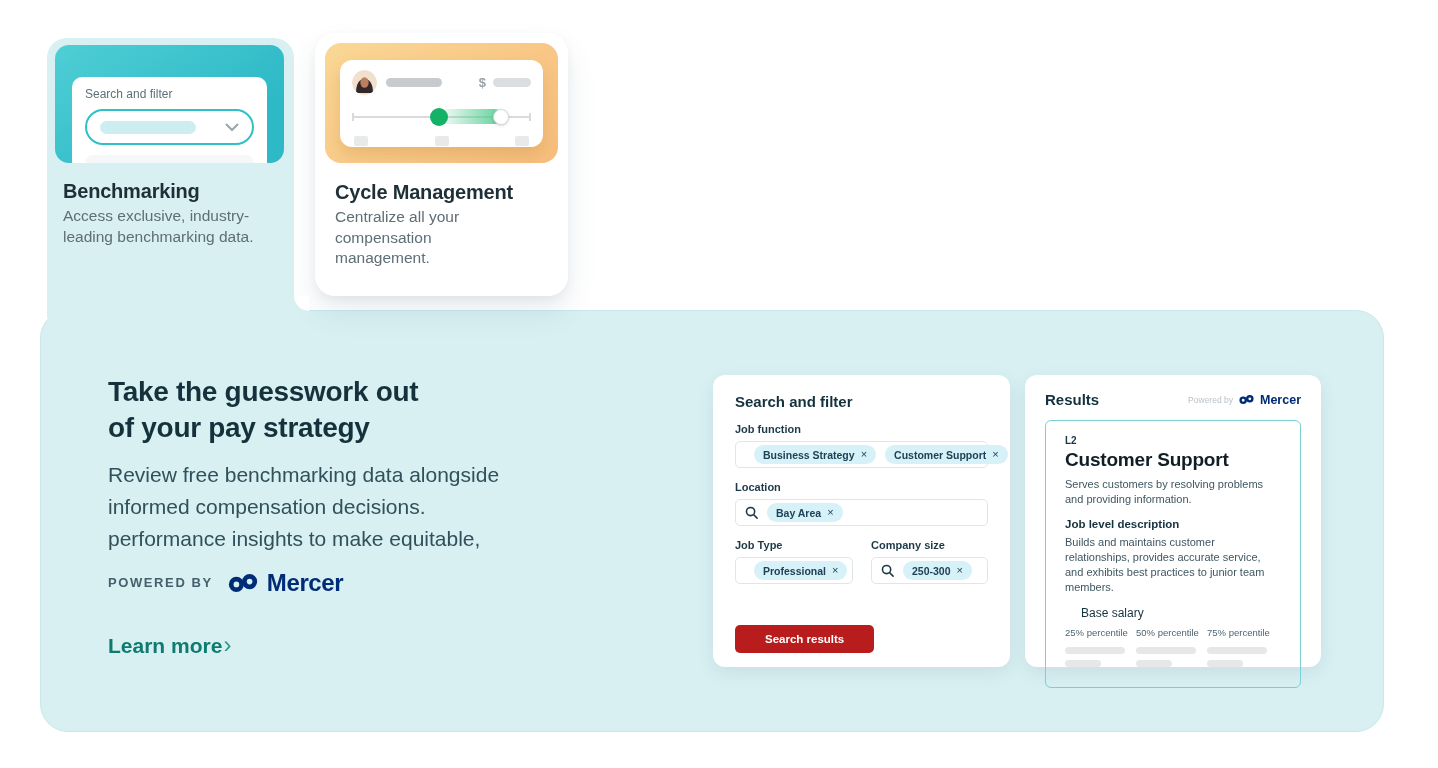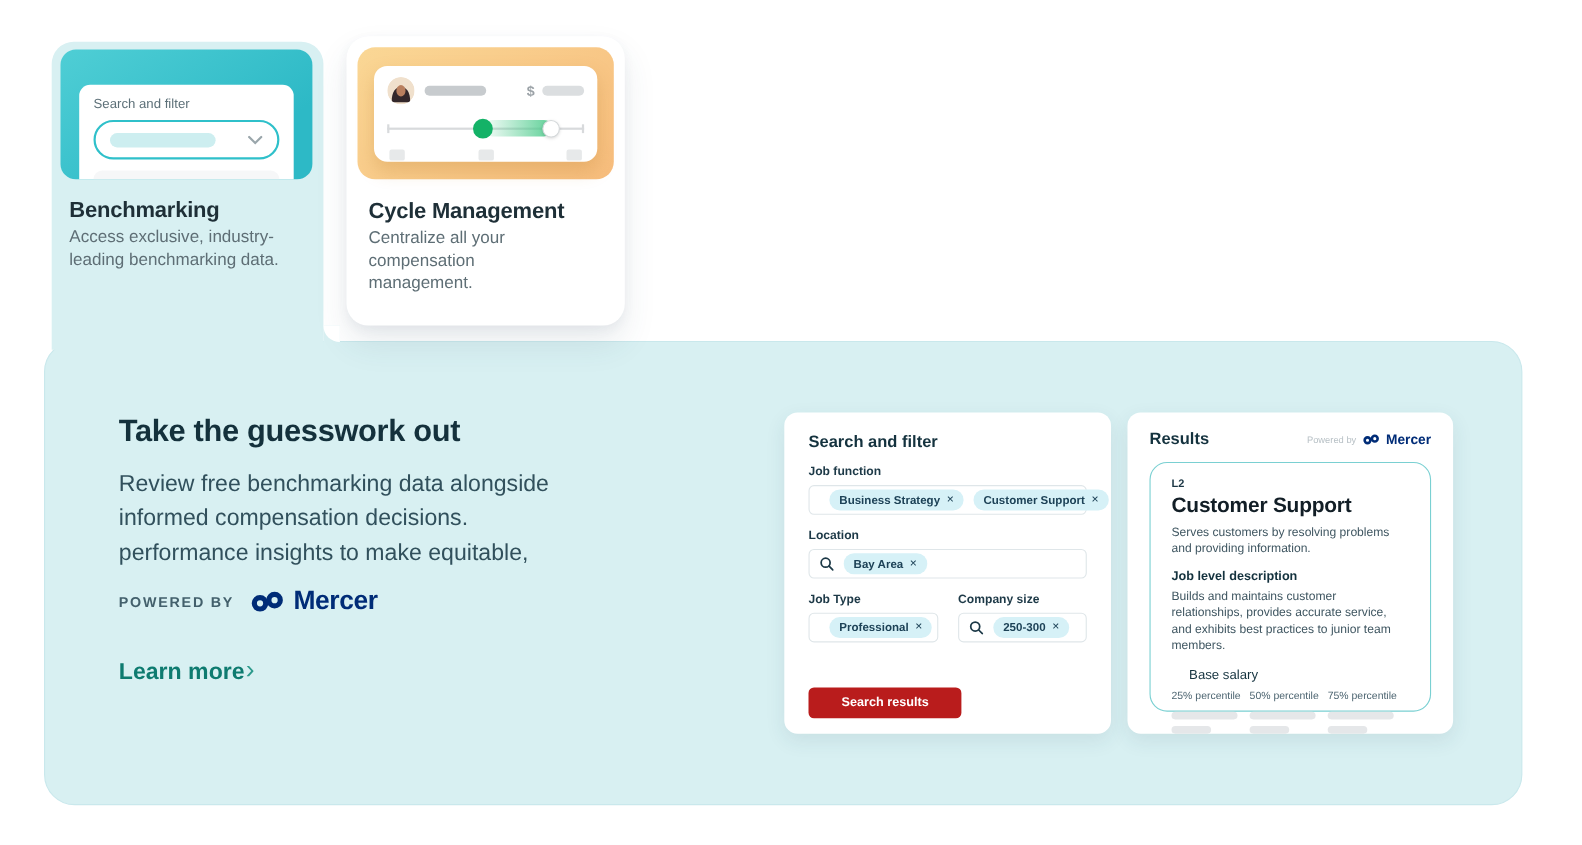--- a/index.html
+++ b/index.html
@@ -95,21 +95,21 @@
   .row2 .col1 { width:118px; } .row2 .col2 { width:119px; }
   .btn-primary { margin-top:41px; display:inline-flex; align-items:center; background:#b91c1c;
     color:#fff; font-size:11.5px; font-weight:700; padding:8px 30px; border-radius:5px;
     border:none; cursor:pointer; font-family:"Liberation Sans",sans-serif; }
 
   .rc-header { display:flex; justify-content:space-between; align-items:center; }
   .rc-title { font-size:15px; font-weight:700; color:#14323e; }
   .rc-powered { display:flex; align-items:center; gap:5px; }
   .rc-powered-label { font-size:8.5px; color:#b8c1c6; }
   .rc-brand { font-size:12.5px; font-weight:700; color:#002c77; }
-  .rc-inner { margin-top:12px; height:227px; border:1.5px solid #7ad0d2; border-radius:16px;
+  .rc-inner { margin-top:12px; height:268px; border:1.5px solid #7ad0d2; border-radius:6px;
     padding:14px 19px; }
   .lvl { font-size:10px; font-weight:700; color:#1b3644; }
   .job { font-size:19px; font-weight:700; color:#121e26; margin-top:3px; letter-spacing:-0.2px; }
   .sum { font-size:11px; color:#3f5661; line-height:1.37; margin-top:6px; }
   .jl-label { font-size:11.5px; font-weight:700; color:#14323e; margin-top:11px; }
   .jl-text { font-size:11px; color:#3f5661; line-height:1.37; margin-top:5px; }
   .bs-label { font-size:12px; font-weight:400; color:#14323e; margin-top:11px;margin-left:16px; }
   .pct-row { display:flex; margin-top:7px; }
   .pct-col { width:71px; }
   .pct-label { font-size:9.5px; color:#4d6571; }
@@ -172,20 +172,21 @@
       </div>
     </div>
   </div>
   <div class="cycle-title">Cycle Management</div>
   <div class="cycle-desc">Centralize all your compensation management.</div>
 </div>
 
 <div class="hero">
   <h1>
     <div>Take the guesswork out</div>
+    <div>of your pay strategy</div>
   </h1>
   <div class="hero-body">
     <div>Review free benchmarking data alongside</div>
     <div>informed compensation decisions.</div>
     <div>performance insights to make equitable,</div>
   </div>
   <div class="powered-row">
     <span class="powered-label">POWERED BY</span>
     <span class="brand-lockup">
       <svg width="34" height="26" viewBox="0 0 36 26">

